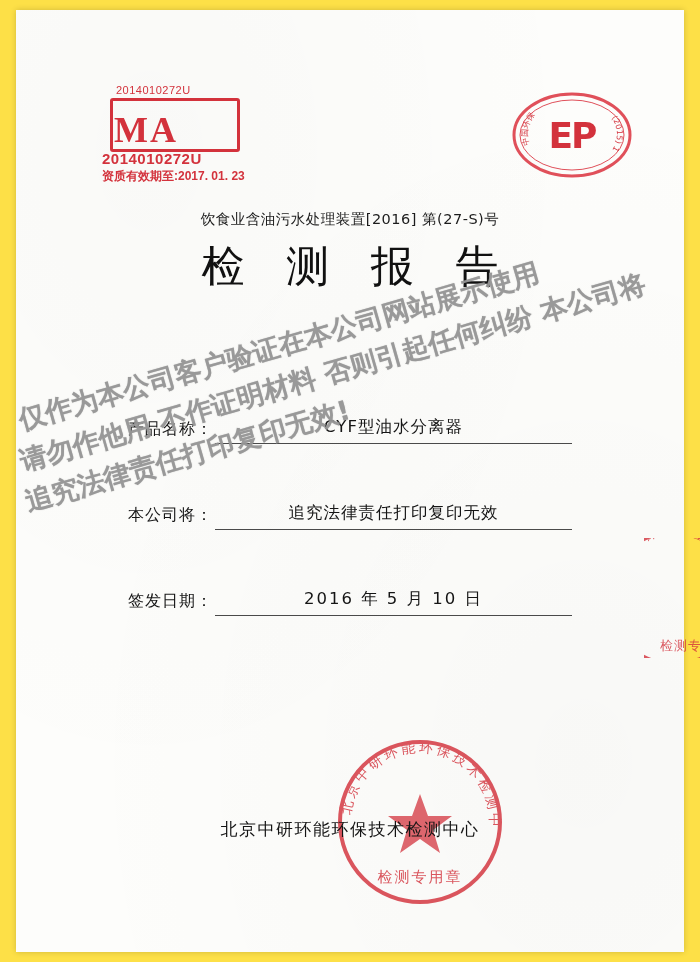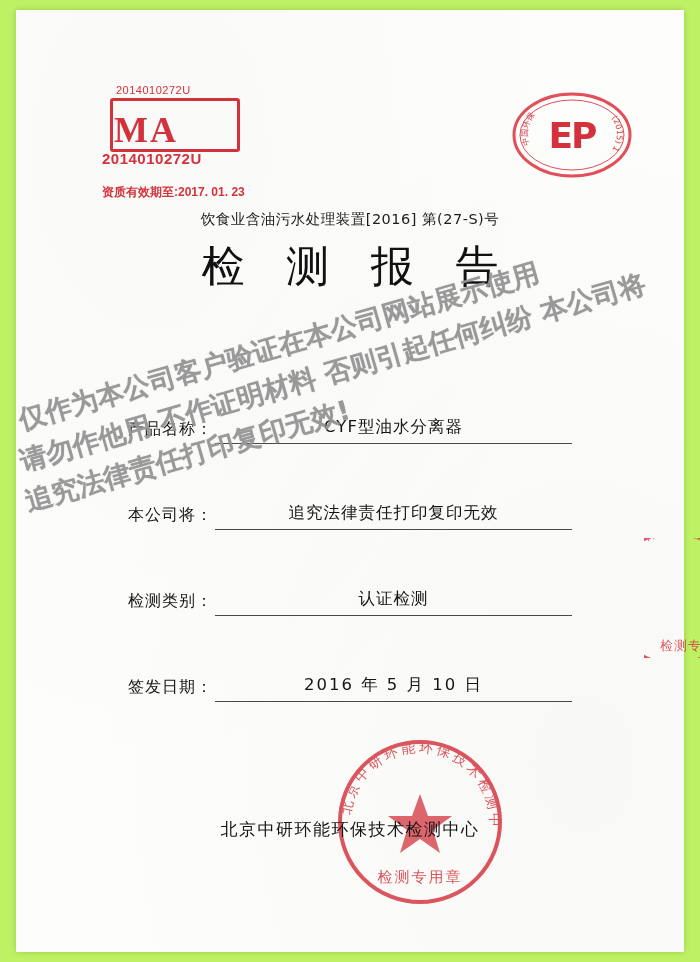--- a/index.html
+++ b/index.html
@@ -7,21 +7,21 @@
     padding: 0;
     background: #b8b8b8;
   }
   body {
     font-family: "Liberation Sans", sans-serif;
   }
   .page {
     position: relative;
     width: 700px;
     height: 962px;
-    background: #bef264;
+    background: #fde047;
     overflow: hidden;
   }
   .paper {
     position: absolute;
     left: 16px;
     top: 10px;
     width: 668px;
     height: 942px;
     background: #fdfdfb;
     box-shadow: 0 0 6px rgba(0,0,0,0.18);
@@ -84,21 +84,20 @@
     color: #d3323c;
   }
   .cma-valid {
     position: absolute;
     left: 0px;
     top: 76px;
     font-size: 12px;
     font-weight: bold;
     letter-spacing: 0px;
     color: #d3323c;
-    margin-top: 16px;
   }
 
   
   .ep-seal {
     position: absolute;
     left: 494px;
     top: 78px;
     width: 124px;
     height: 94px;
   }
@@ -269,24 +268,20 @@
 
     <div class="form">
       <div class="row">
         <span class="row-label">产品名称：</span>
         <span class="row-value">CYF型油水分离器</span>
       </div>
       <div class="row">
         <span class="row-label">本公司将：</span>
         <span class="row-value">追究法律责任打印复印无效</span>
       </div>
-      <div class="row">
-        <span class="row-label">检测类别：</span>
-        <span class="row-value">认证检测</span>
-      </div>
       <div class="row date">
         <span class="row-label">签发日期：</span>
         <span class="row-value">2016 年 5 月 10 日</span>
       </div>
     </div>
 
     <div class="round-stamp">
       <svg width="172" height="172" viewBox="0 0 172 172" aria-hidden="true">
         <circle cx="86" cy="86" r="80" fill="none" stroke="#d3323c" stroke-width="4"></circle>
         <path id="roundarc" d="M 16 86 A 70 70 0 0 1 156 86" fill="none"></path>

